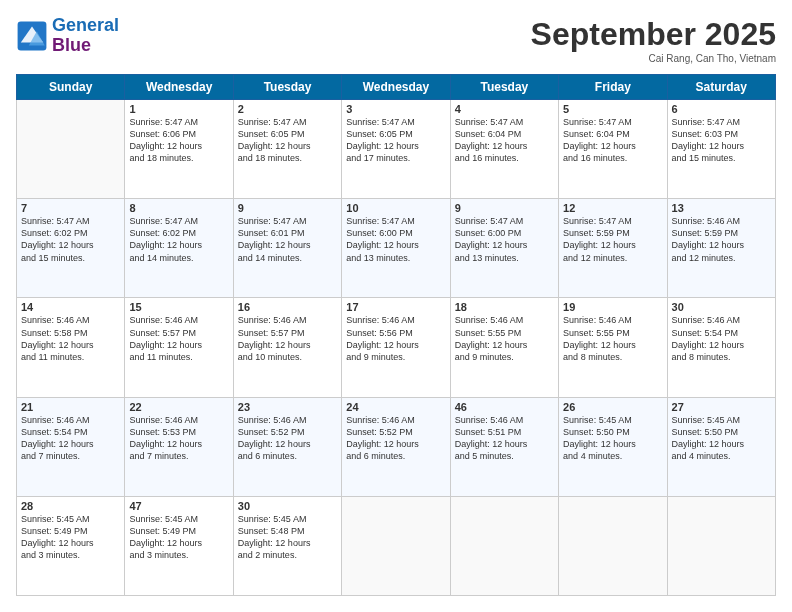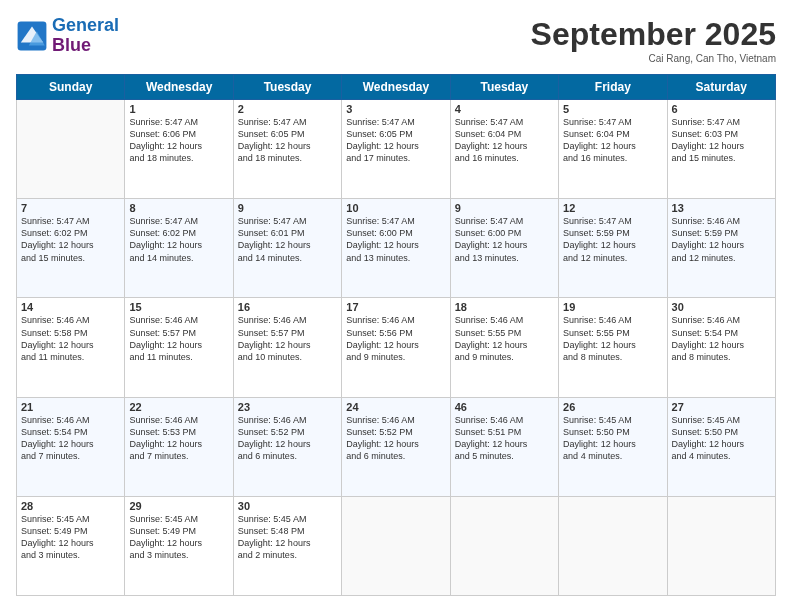--- a/index.html
+++ b/index.html
@@ -249,21 +249,21 @@
             <span class="day-num">27</span>
             <div class="day-info">Sunrise: 5:45 AM<br>Sunset: 5:50 PM<br>Daylight: 12 hours<br>and 4 minutes.</div>
           </td>
         </tr>
         <tr class="week-row">
           <td>
             <span class="day-num">28</span>
             <div class="day-info">Sunrise: 5:45 AM<br>Sunset: 5:49 PM<br>Daylight: 12 hours<br>and 3 minutes.</div>
           </td>
           <td>
-            <span class="day-num">29</span>
+            <span class="day-num">47</span>
             <div class="day-info">Sunrise: 5:45 AM<br>Sunset: 5:49 PM<br>Daylight: 12 hours<br>and 3 minutes.</div>
           </td>
           <td>
             <span class="day-num">30</span>
             <div class="day-info">Sunrise: 5:45 AM<br>Sunset: 5:48 PM<br>Daylight: 12 hours<br>and 2 minutes.</div>
           </td>
           <td class="empty"></td>
           <td class="empty"></td>
           <td class="empty"></td>
           <td class="empty"></td>

